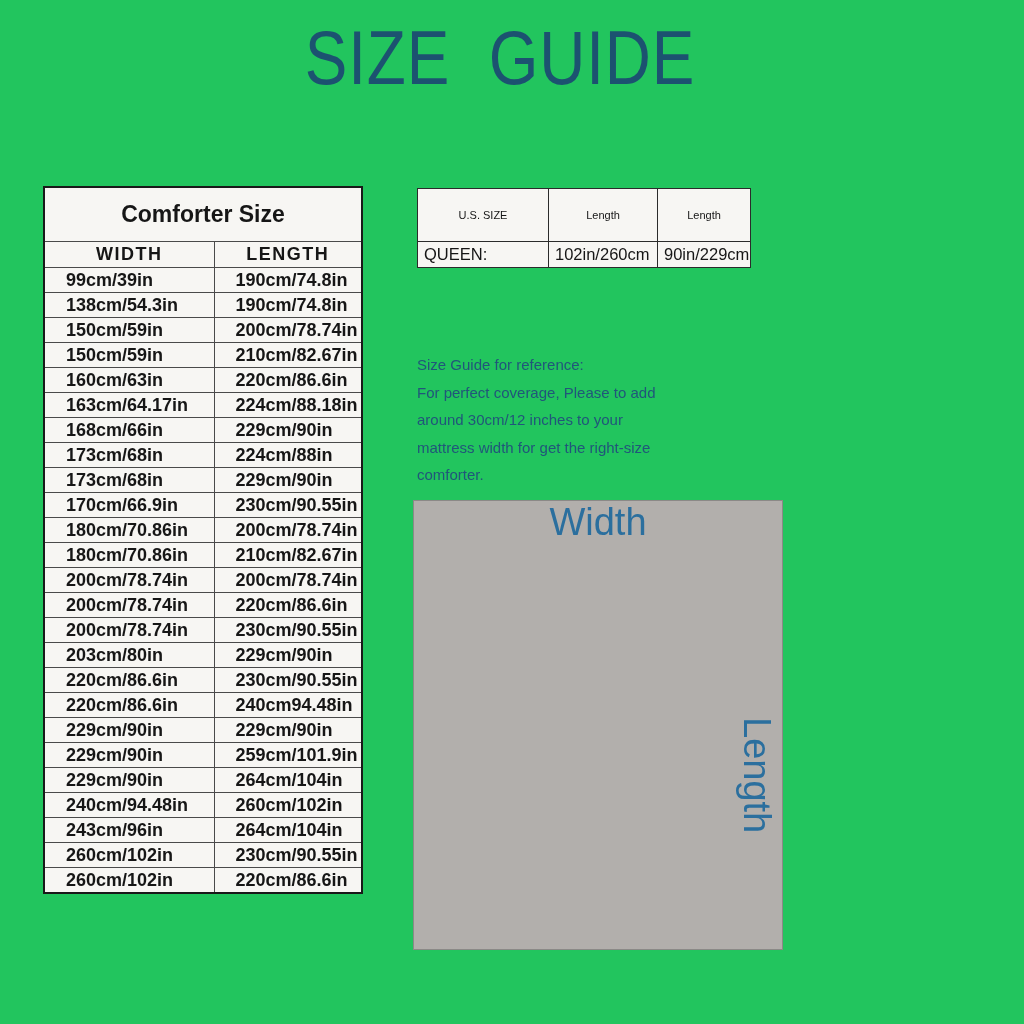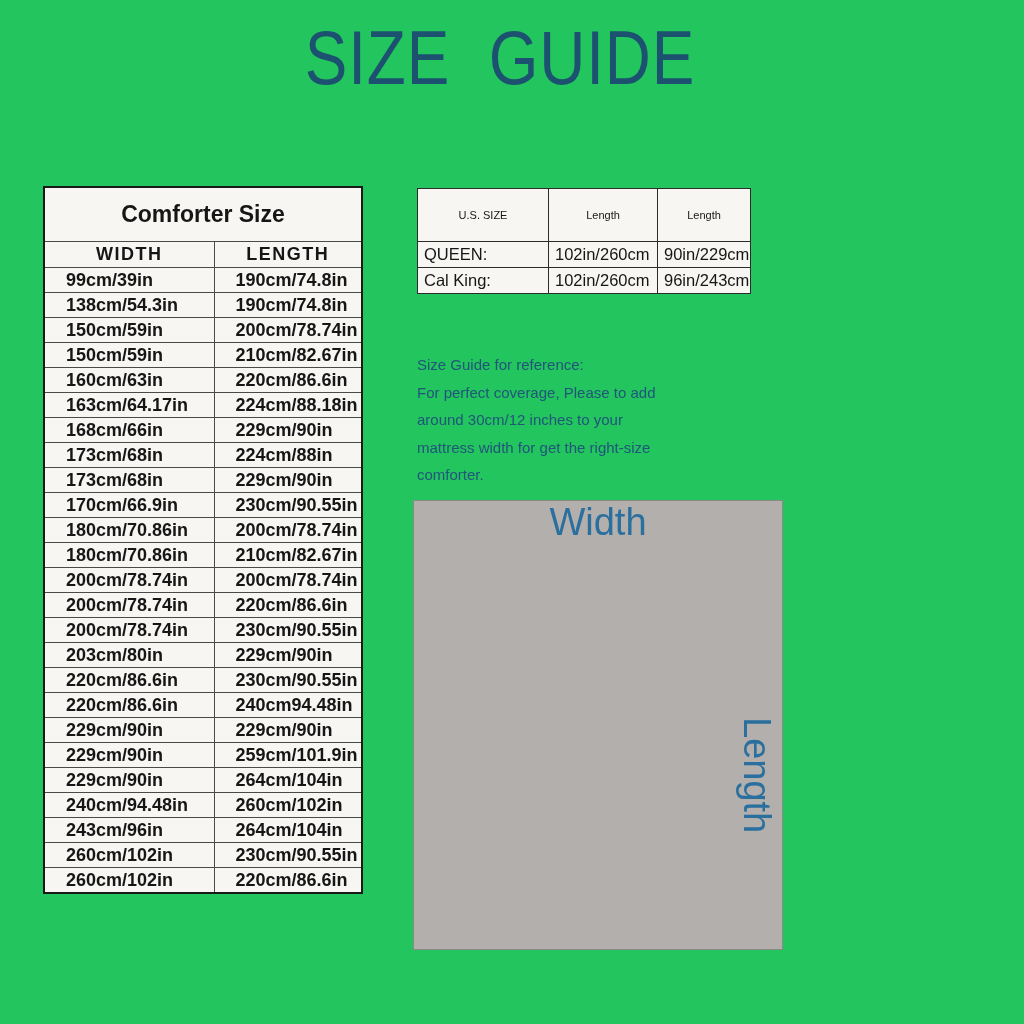--- a/index.html
+++ b/index.html
@@ -271,25 +271,20 @@
         <th>Length</th>
         <th>Length</th>
       </tr>
     </thead>
     <tbody>
         <tr>
           <td>QUEEN:</td>
           <td>102in/260cm</td>
           <td>90in/229cm</td>
         </tr>
-        <tr>
-          <td>Cal King:</td>
-          <td>102in/260cm</td>
-          <td>96in/243cm</td>
-        </tr>
       </tbody>
   </table>
 
   <div class="size-note">Size Guide  for reference:
 For perfect coverage, Please to add
 around 30cm/12 inches to your
 mattress width for get the right-size
 comforter.</div>
 
   <div class="diagram">

